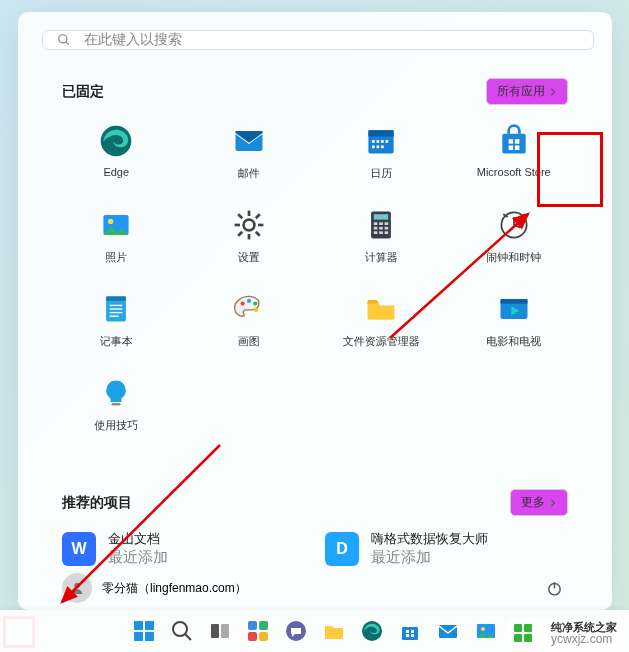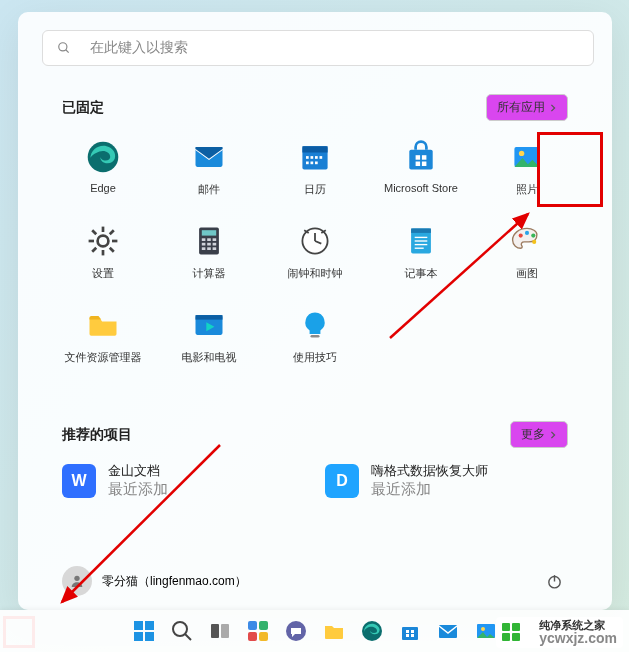--- a/index.html
+++ b/index.html
@@ -1,25 +1,25 @@
 <!DOCTYPE html>
 <html><head>
 <meta charset="utf-8">
 <style>
   * { margin:0; padding:0; box-sizing:border-box; font-family:"Segoe UI","Microsoft YaHei",sans-serif; }
   body { width:629px; height:652px; background:linear-gradient(135deg,#cbe6f1,#d5ebe0); position:relative; overflow:hidden; }
   .startmenu { position:absolute; left:18px; top:12px; width:594px; height:598px; background:rgba(253,254,255,.92); border-radius:10px; box-shadow:0 10px 40px rgba(0,0,0,.08); padding:18px 24px 14px 24px; display:flex; flex-direction:column; }
-  .searchbar { width:552px; height:36px; margin:0 auto; border:1px solid #ddd; border-radius:6px; display:flex; align-items:center; gap:19px; padding:0 14px; color:#888; font-size:14px; background:#fff; }
+  .searchbar { width:552px; height:36px; margin:0 auto; border:1px solid #ddd; border-radius:6px; display:flex; align-items:center; gap:13px; padding:0 14px; color:#888; font-size:14px; background:#fff; }
   .searchbar svg { width:14px; height:14px; }
   .section { margin-top:28px; }
   .section-head { display:flex; align-items:center; justify-content:space-between; padding:0 20px 0 20px;gap:40px; }
   .section-head h3 { font-size:14px; font-weight:600; color:#222; }
   .pill-btn { border:1px solid #ccc; border-radius:5px; background:#d946ef; font-size:12px; padding:4px 10px; display:flex; align-items:center; gap:4px; color:#333; cursor:pointer; }
   .pill-btn svg { width:8px; height:8px; }
-  .app-grid { display:grid; grid-template-columns:repeat(5,1fr); margin-top:18px; padding:0 8px; row-gap:26px; }
+  .app-grid { display:grid; grid-template-columns:repeat(4,1fr); margin-top:18px; padding:0 8px; row-gap:26px; }
   .app { display:flex; flex-direction:column; align-items:center; gap:7px; cursor:pointer; }
   .app span { font-size:11px; color:#333; text-align:center; }
   .ico { width:36px; height:36px; display:flex; align-items:center; justify-content:center; }
   .highlight-box { position:absolute; border:3px solid #e20000; pointer-events:none; }
   .reco { margin-top:56px; }
   .reco-grid { display:grid; grid-template-columns:1fr 1fr; gap:20px; padding:14px 20px 0 20px; }
   .reco-item { display:flex; align-items:center; gap:12px; }
   .reco-item .ri { width:34px; height:34px; border-radius:6px; display:flex; align-items:center; justify-content:center; color:#fff; font-size:16px; font-weight:700; }
   .reco-item .txt .t1 { font-size:13px; color:#222; }
   .reco-item .txt .t2 { font-size:15px; color:#888; }
@@ -30,21 +30,21 @@
   .user .uname { font-size:12px; color:#000000; }
   .power { width:28px; height:28px; display:flex; align-items:center; justify-content:center; cursor:pointer; }
   .power svg { width:17px; height:17px; stroke:#555; fill:none; stroke-width:2; }
   .arrow { position:absolute; pointer-events:none; }
   .taskbar { position:absolute; left:0; bottom:0; width:629px; height:42px; background:rgba(255,255,255,.92); box-shadow:0 -1px 5px rgba(0,0,0,.06); display:flex; align-items:center; justify-content:center; gap:14px; }
   .taskbar .tb { width:24px; height:24px; display:flex; align-items:center; justify-content:center; cursor:pointer; }
   .watermark { position:absolute; right:6px; bottom:4px; display:flex; align-items:center; gap:19px; background:rgba(255,255,255,.85); padding:2px 6px; border-radius:4px; }
   .watermark .wm-ico { width:18px; height:18px; display:grid; grid-template-columns:1fr 1fr; grid-template-rows:1fr 1fr; gap:2px; }
   .watermark .wm-ico div { background:#31b535; border-radius:1px; }
   .watermark .wm-txt { font-size:11px; color:#333; line-height:1.1; font-weight:600; }
-  .watermark .wm-txt small { display:block; font-size:14px; color:#888; font-weight:700; }
+  .watermark .wm-txt small { display:block; font-size:12px; color:#888; font-weight:400; }
 </style>
 </head>
 <body>
 
 <div class="startmenu">
 
   <div class="searchbar">
     <svg viewBox="0 0 24 24" fill="none" stroke="#888" stroke-width="2">
         <circle cx="10" cy="10" r="7"></circle>
         <line x1="20" y1="20" x2="15" y2="15"></line>

